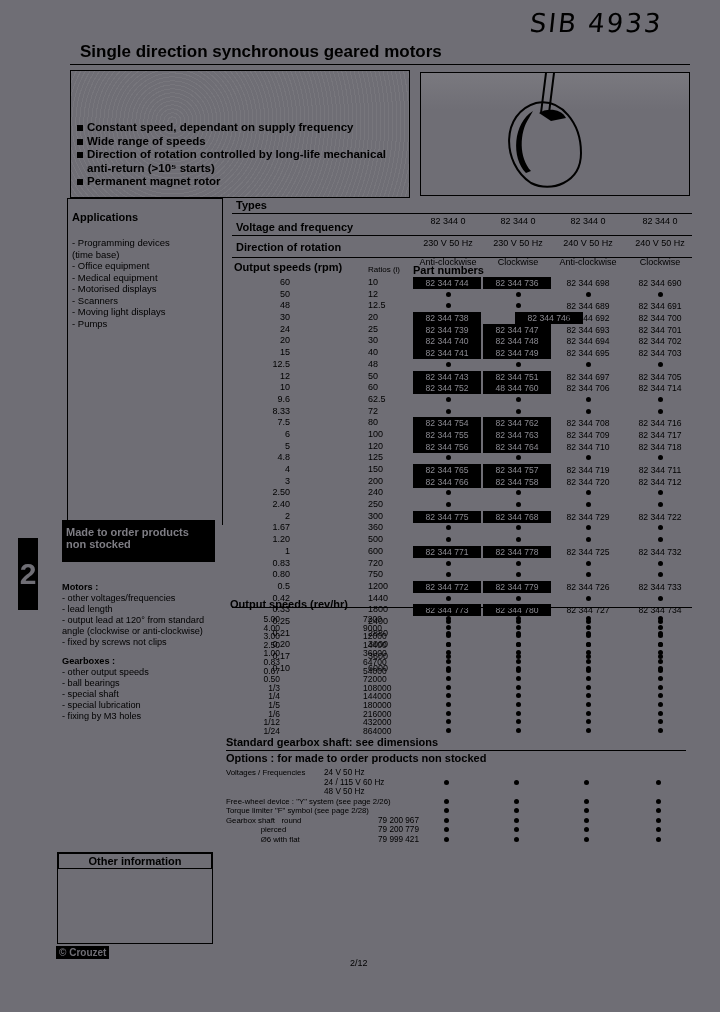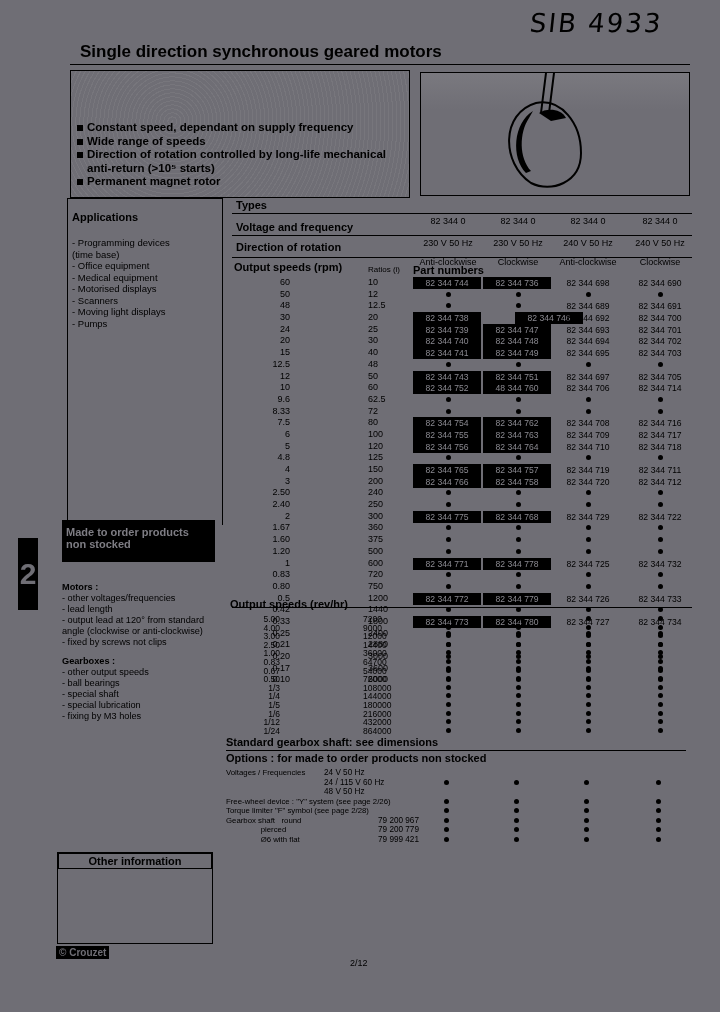--- a/index.html
+++ b/index.html
@@ -379,36 +379,20 @@
         <div class="dot"></div>
       </div>
       <div class="c" style="left: 358px; top: 3px;">
         <div class="dot"></div>
       </div>
       <div class="c" style="left: 430px; top: 3px;">
         <div class="dot"></div>
       </div>
     </div>
     <div class="row">
-      <div class="c speed" style="left: 22px;">1.60</div>
-      <div class="c ratio" style="left: 140px;">375</div>
-      <div class="c" style="left: 218px; top: 3px;">
-        <div class="dot"></div>
-      </div>
-      <div class="c" style="left: 288px; top: 3px;">
-        <div class="dot"></div>
-      </div>
-      <div class="c" style="left: 358px; top: 3px;">
-        <div class="dot"></div>
-      </div>
-      <div class="c" style="left: 430px; top: 3px;">
-        <div class="dot"></div>
-      </div>
-    </div>
-    <div class="row">
       <div class="c speed" style="left: 22px;">1.20</div>
       <div class="c ratio" style="left: 140px;">500</div>
       <div class="c" style="left: 218px; top: 3px;">
         <div class="dot"></div>
       </div>
       <div class="c" style="left: 288px; top: 3px;">
         <div class="dot"></div>
       </div>
       <div class="c" style="left: 358px; top: 3px;">
         <div class="dot"></div>

